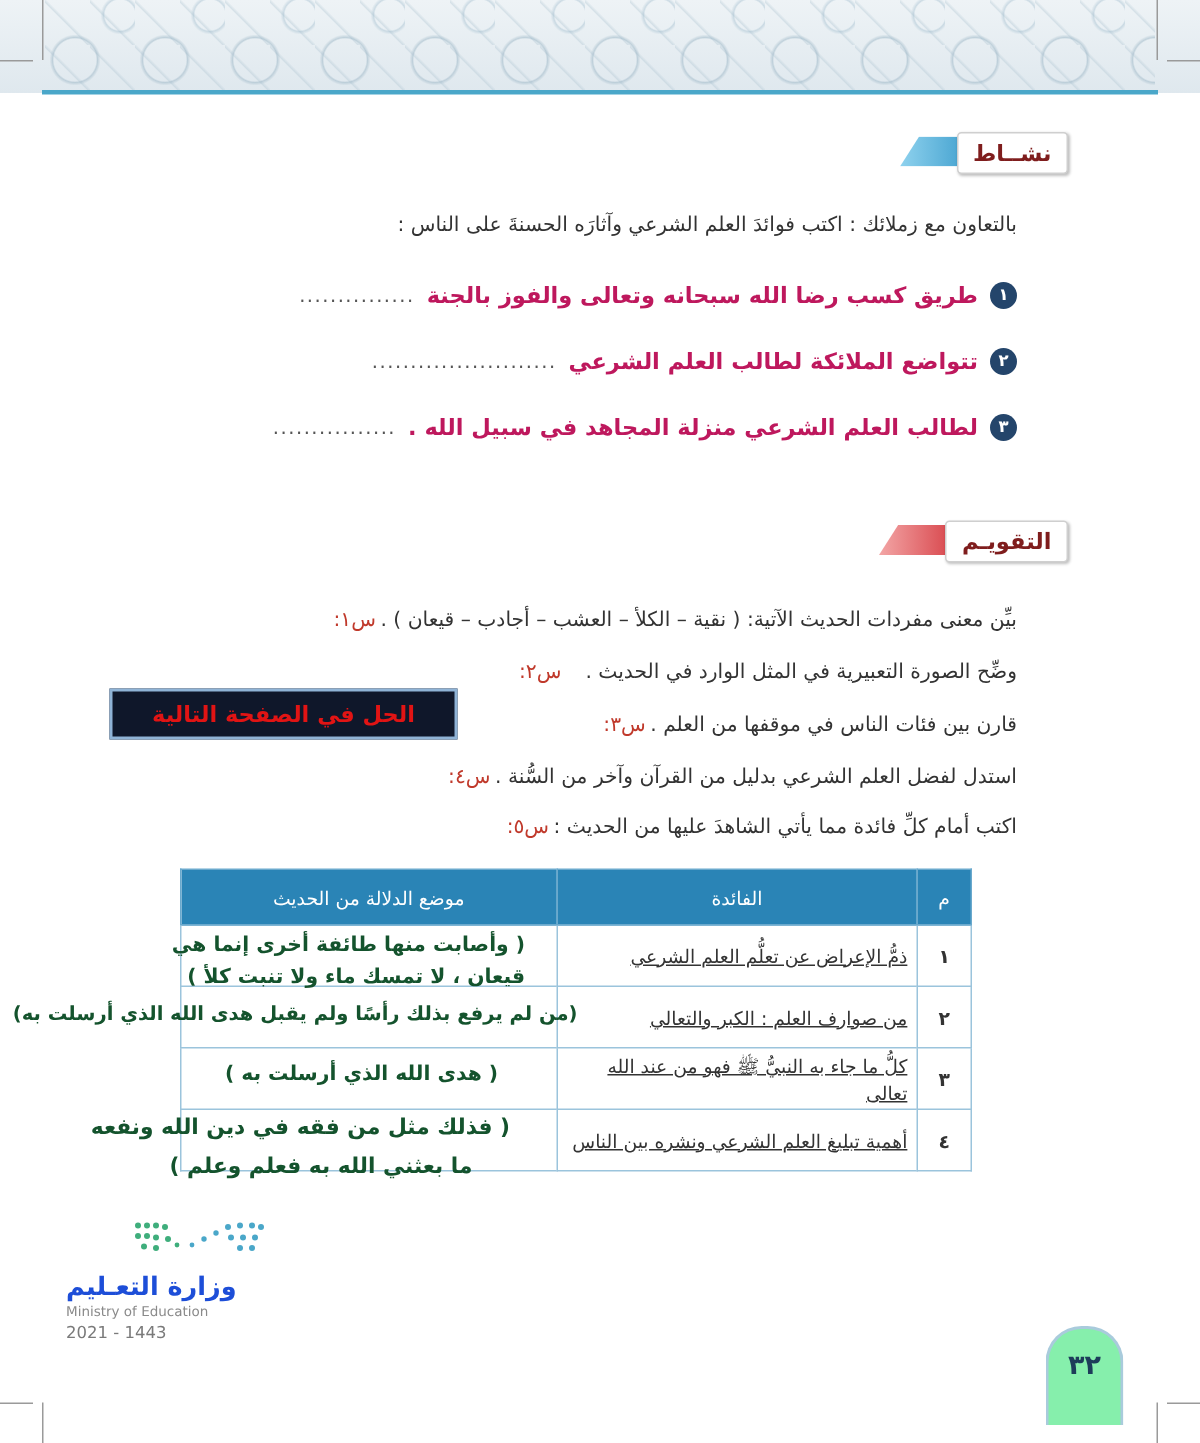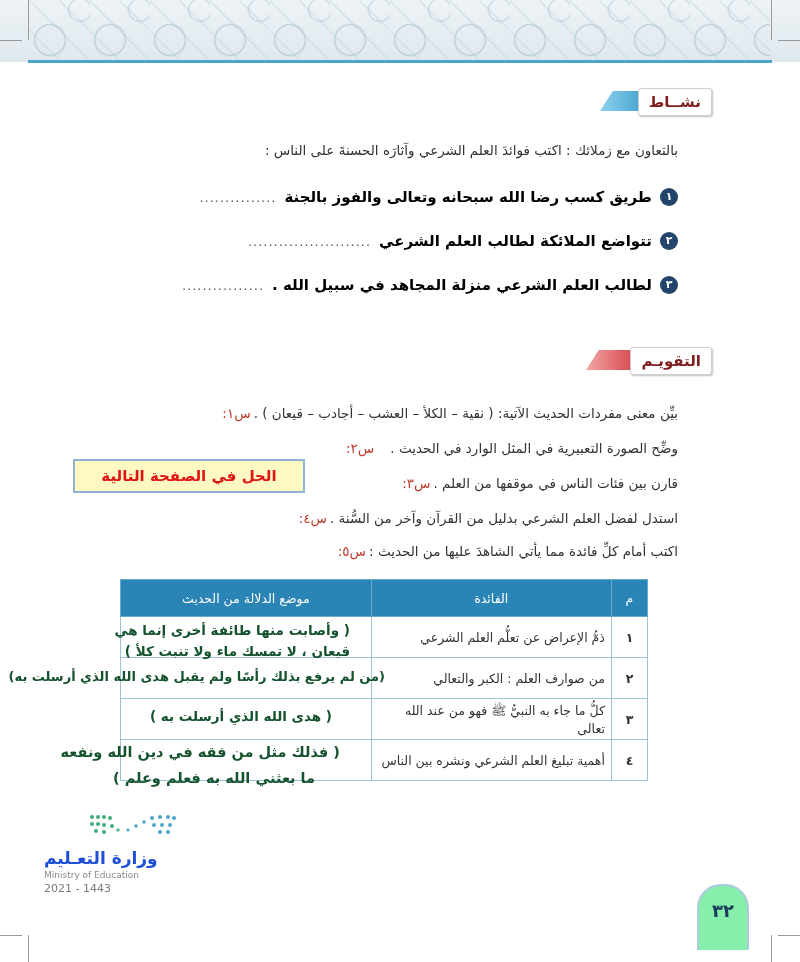--- a/index.html
+++ b/index.html
@@ -16,30 +16,30 @@
   .banner-line{left:28px;top:60px;width:744px;height:3px;background:#4aa7c9;}
   .crop{background:#9a9a9a;}
   
   .tab{height:26px;}
   .tab-label{position:absolute;right:0;top:0;height:26px;background:#fff;border:1px solid #cfcfcf;border-radius:3px;box-shadow:1px 1px 2px rgba(0,0,0,.25);font-weight:bold;font-size:15px;line-height:26px;padding:0 10px;color:#7f1d1d;}
   .tab-arrow{position:absolute;top:3px;height:20px;width:58px;clip-path:polygon(22% 0,100% 0,100% 100%,0 100%);}
   .tab-arrow.blue{background:linear-gradient(90deg,#8fd2ee,#2d93c6);}
   .tab-arrow.red{background:linear-gradient(90deg,#f3a6a6,#d3343b);}
   .body-text{font-size:13.5px;color:#333;white-space:nowrap;}
   .num-circle{width:18px;height:18px;border-radius:50%;background:#24456b;color:#fff;font-size:11px;font-weight:bold;text-align:center;line-height:18px;}
-  .answer-red{color:#000000;font-weight:bold;font-size:15px;white-space:nowrap;}
+  .answer-red{color:#be185d;font-weight:bold;font-size:15px;white-space:nowrap;}
   .dots{color:#555;font-size:13px;letter-spacing:1px;white-space:nowrap;}
   .q-label{color:#c0392b;}
-  .note-box{left:73px;top:459px;width:228px;height:30px;border:2px solid #8fb3d6;background:#fef9c3;text-align:center;line-height:30px;color:#e11414;font-weight:bold;font-size:15px;}
+  .note-box{left:73px;top:459px;width:228px;height:30px;border:2px solid #8fb3d6;background:#0f172a;text-align:center;line-height:30px;color:#e11414;font-weight:bold;font-size:15px;}
   
   .tbl{left:120px;top:579px;width:528px;border-collapse:collapse;}
   .tbl th{background:#2a84b6;color:#fff;font-weight:normal;font-size:12.5px;height:34px;border:1px solid #6aa9cd;}
   .tbl td{border:1px solid #9bc4dc;height:40px;font-size:12.5px;color:#333;padding:0 6px;}
   .tbl td.n{text-align:center;font-weight:bold;width:20px;}
-  .tbl td.f{width:220px;text-align:right;direction:rtl;}
+  .tbl td.f{width:220px;text-align:right;direction:rtl;text-decoration:underline;}
   .tbl td.d{width:230px;}
   .red-ov{color:#14532d;font-weight:bold;font-size:13.5px;white-space:nowrap;}
   
   .moe-dots{left:88px;top:812px;width:90px;height:24px;}
   .moe-ar{left:44px;top:848px;color:#1d4ed8;font-size:17px;font-weight:bold;}
   .moe-en{left:44px;top:870px;color:#8a8a8a;font-size:9px;}
   .moe-year{left:44px;top:882px;color:#7a7a7a;font-size:11px;}
   .page-num-box{left:697px;top:884px;width:48px;height:64px;background:#86efac;border:2px solid #a9cbdc;border-bottom:none;border-radius:24px 24px 0 0;text-align:center;font-weight:bold;font-size:18px;line-height:50px;color:#1d3c5a;}
 </style>
 </head>

